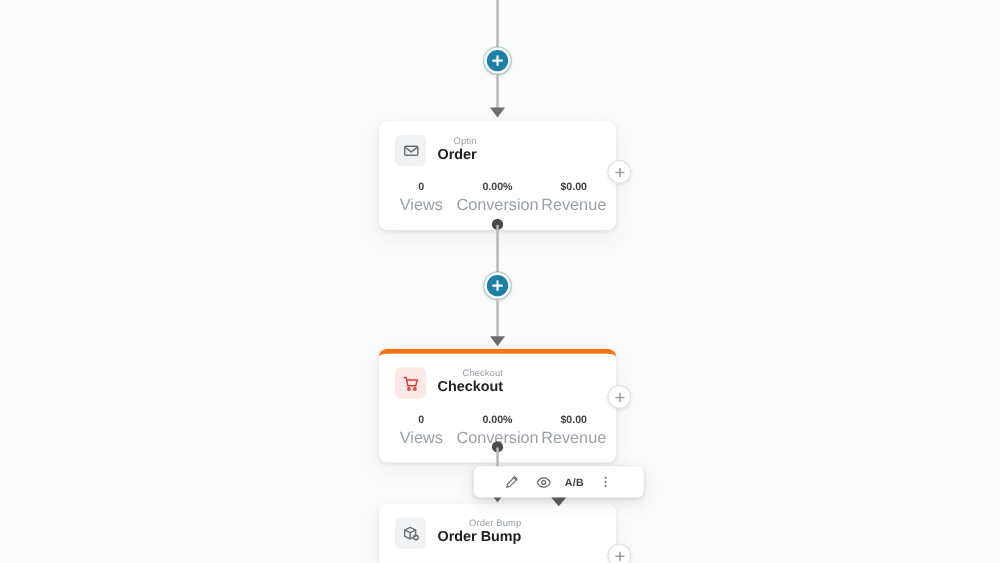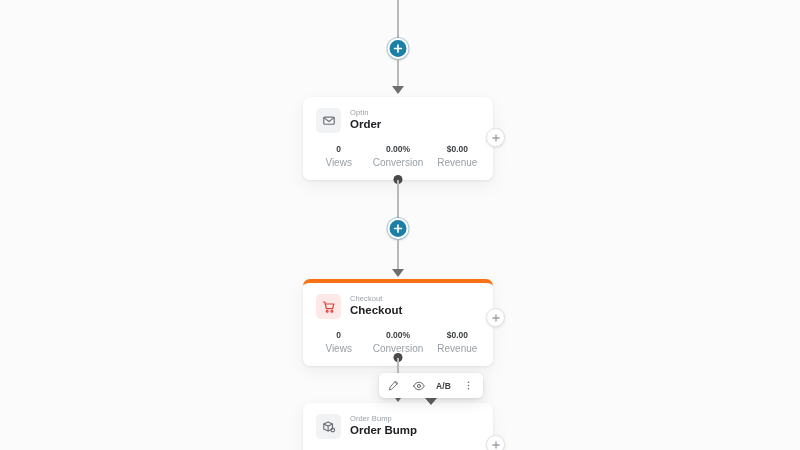--- a/index.html
+++ b/index.html
@@ -94,20 +94,21 @@
     overflow: hidden;
     cursor: pointer;
   }
   .card.accented { border-top: 4px solid #f97316; }
 
   .card-head {
     display: flex;
     align-items: center;
     gap: 9px;
     padding: 11px 13px 9px 13px;
+    text-align: right;
   }
 
   .card-icon {
     width: 25px; height: 25px;
     border-radius: 5px;
     display: flex;
     align-items: center;
     justify-content: center;
     flex: 0 0 auto;
   }
@@ -141,36 +142,36 @@
     flex-direction: column;
     gap: 2px;
   }
   .stat-value {
     font-size: 8.5px;
     font-weight: 700;
     color: #3c4043;
     line-height: 1.15;
   }
   .stat-label {
-    font-size: 10px;
+    font-size: 13px;
     color: #9aa0a6;
     line-height: 1.15;
   }
 
   .card-badges { padding: 0 13px 12px 13px; }
 
   
   .toolbar {
     position: absolute;
     display: flex;
     align-items: center;
     background: #ffffff;
     border-radius: 5px;
     box-shadow: 0 1px 3px rgba(0,0,0,.10), 0 4px 14px rgba(0,0,0,.11);
-    padding: 3px 2px;
+    padding: 3px 18px;
     z-index: 5;
   }
   .tb-btn {
     width: 25px; height: 19px;
     display: flex;
     align-items: center;
     justify-content: center;
     cursor: pointer;
     color: #5f6368;
     background: none;

